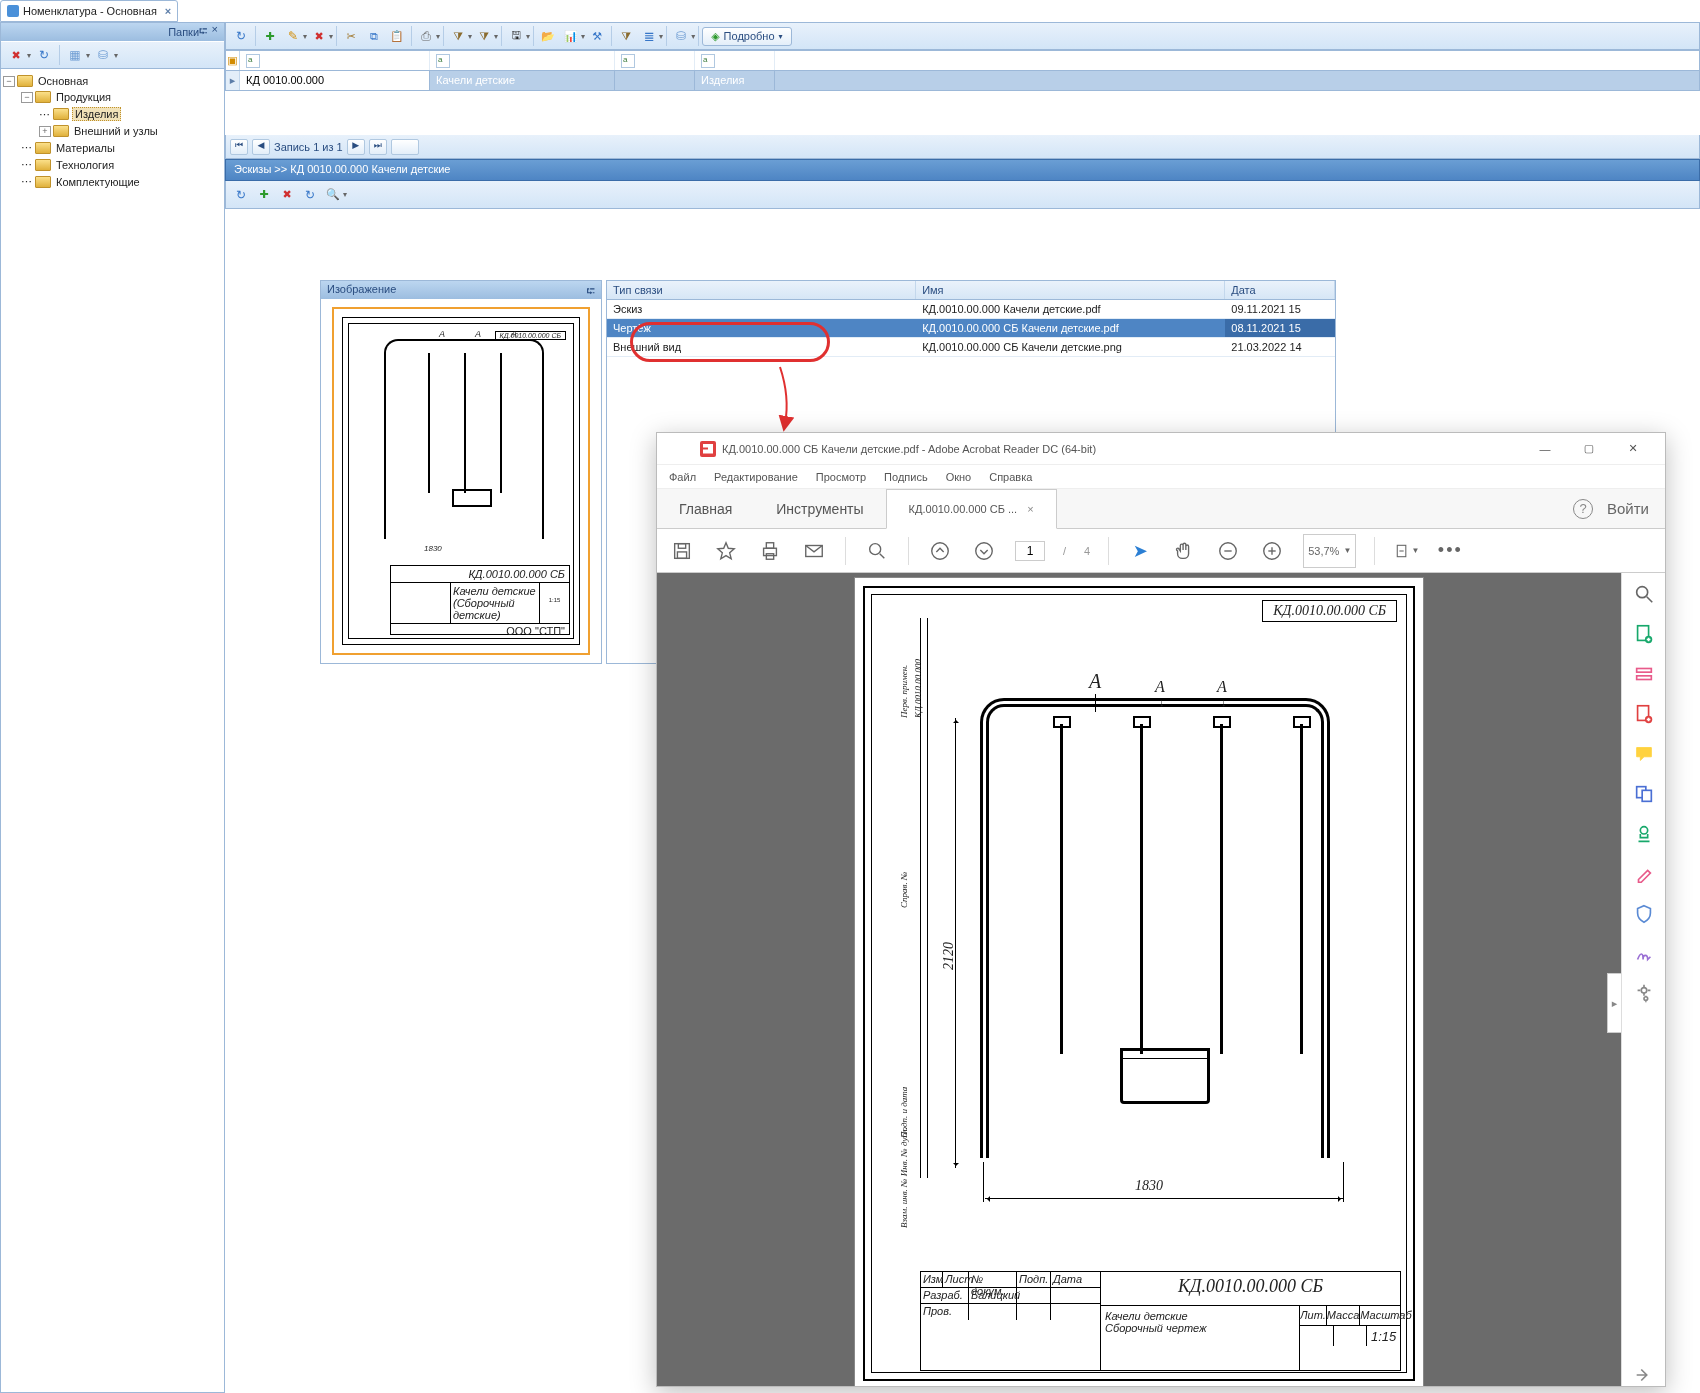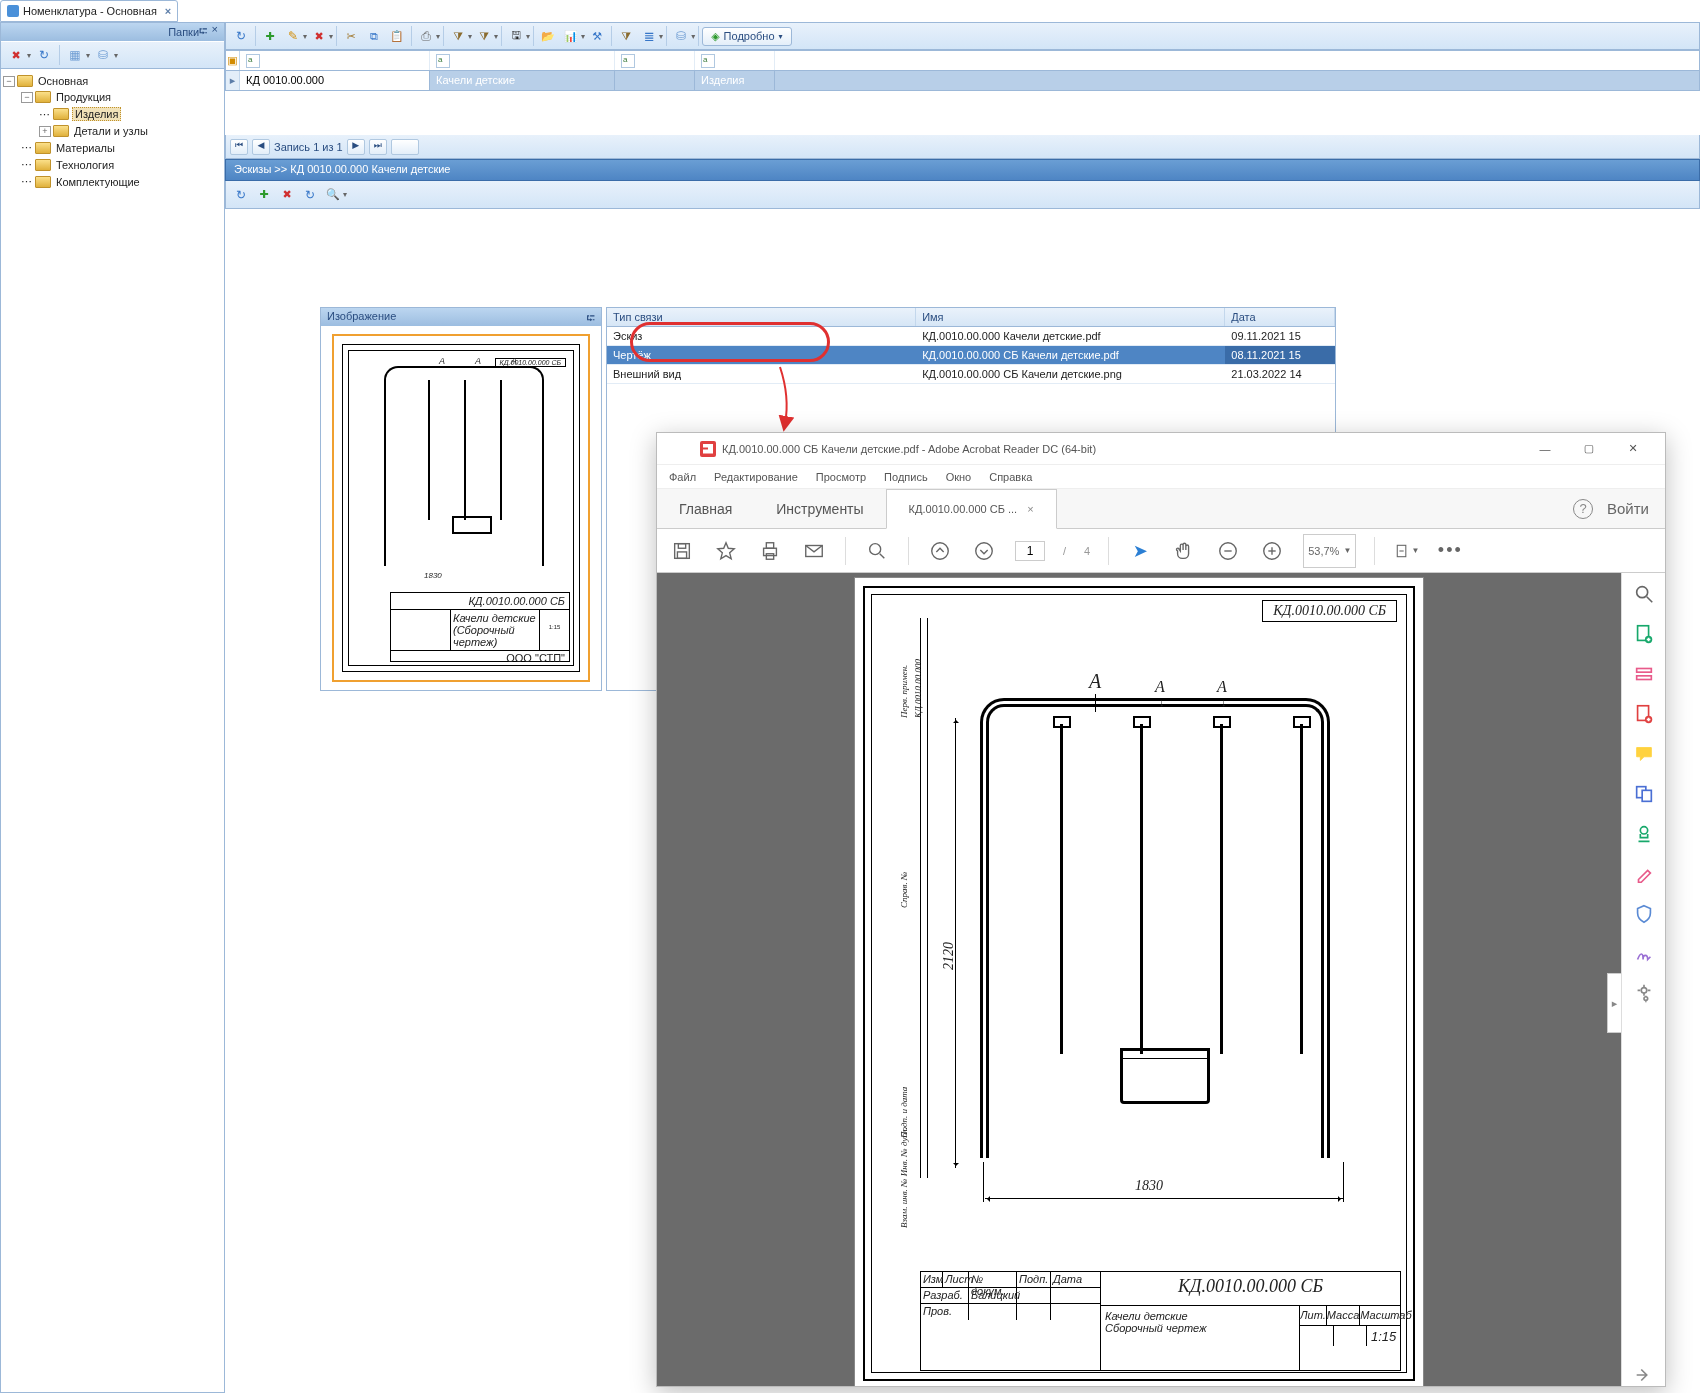--- a/index.html
+++ b/index.html
@@ -52,21 +52,21 @@
   .grid .gc{border-right:1px solid #9cb8d8;padding:3px 6px;}
   .grid .rowmark{width:14px;background:#e3eef9;color:#5d7ea9;text-align:center;border-right:1px solid #c3d7ec;padding:3px 0;}
   .gc0{width:190px;}.gc1{width:185px;}.gc2{width:80px;}.gc3{width:80px;}
   
   .pager{background:linear-gradient(#e8f1fb,#d3e5f7);height:24px;border:1px solid #9cb8d8;border-top:none;display:flex;align-items:center;padding:0 4px;color:#2a4d80;gap:4px;}
   .pager .pb{width:18px;height:16px;background:linear-gradient(#fff,#e3eef9);border:1px solid #b0c8e0;border-radius:2px;text-align:center;font-size:9px;cursor:pointer;}
   
   .esk-bar{background:linear-gradient(#6a9ed4,#4e85c4);height:22px;color:#fff;padding:3px 8px;border:1px solid #3a6ca8;}
   .esk-tbar{background:linear-gradient(#e8f1fb,#d3e5f7);height:28px;border:1px solid #9cb8d8;border-top:none;display:flex;align-items:center;padding:0 4px;gap:1px;}
   
-  .lower{position:absolute;top:280px;left:320px;display:flex;margin-top:27px;}
+  .lower{position:absolute;top:280px;left:320px;display:flex;}
   .img-panel{width:282px;border:1px solid #9cb8d8;}
   .img-panel .ihdr{background:linear-gradient(#bcd6f0,#9cbde0);height:18px;padding:2px 6px;color:#2a4d80;display:flex;justify-content:space-between;}
   .img-panel .ibody{background:#fff;padding:6px;height:364px;display:flex;align-items:center;justify-content:center;}
   .thumb{width:258px;height:348px;border:2px solid #f0a030;background:#fff;position:relative;}
   .thumb .inner{position:absolute;inset:8px;border:1px solid #000;}
   .thumb .inner2{position:absolute;inset:14px;border:1px solid #000;}
   .thumb .draw{position:absolute;top:30px;left:50px;width:160px;height:200px;}
   .thumb .sw{position:absolute;border:2px solid #000;border-bottom:none;border-radius:14px 14px 0 0;}
   .thumb .titlebl{position:absolute;bottom:18px;right:18px;width:180px;height:70px;border:1px solid #000;font-size:7px;}
   
@@ -181,21 +181,21 @@
       <div class="tn sel">
         <span class="sp" style="width:36px"></span>
         <span style="width:14px;display:inline-block;">⋯</span>
         <span class="icf"></span>
         <span class="lbl">Изделия</span>
       </div>
       <div class="tn">
         <span class="sp" style="width:36px"></span>
         <span class="tog">+</span>
         <span class="icf"></span>
-        <span class="lbl">Детали и узлы</span>
+        <span class="lbl">Внешний и узлы</span>
       </div>
       <div class="tn">
         <span class="sp" style="width:18px"></span>
         <span style="width:14px;display:inline-block;">⋯</span>
         <span class="icf"></span>
         <span class="lbl">Материалы</span>
       </div>
       <div class="tn">
         <span class="sp" style="width:18px"></span>
         <span style="width:14px;display:inline-block;">⋯</span>
@@ -318,21 +318,21 @@
           <div style="position:absolute;top:-10px;left:91px;font-size:9px;font-style:italic;">А</div>
           <div style="position:absolute;top:-10px;left:127px;font-size:9px;font-style:italic;">А</div>
         </div>
         <div style="position:absolute;bottom:100px;left:90px;font-size:8px;font-style:italic;">1830</div>
         <div class="titlebl">
           <div style="text-align:right;padding:2px 4px;font-style:italic;border-bottom:1px solid #000;">КД.0010.00.000 СБ</div>
           <div style="display:flex;height:40px;">
             <div style="width:60px;border-right:1px solid #000;"></div>
             <div style="flex:1;padding:2px;font-style:italic;">
               <div>Качели детские</div>
-                <div>(Сборочный чертеж)</div>
+                <div>(Сборочный детские)</div>
             </div>
             <div style="width:30px;border-left:1px solid #000;font-size:6px;text-align:center;padding-top:14px;">1:15</div>
           </div>
           <div style="text-align:right;padding:1px 4px;border-top:1px solid #000;">ООО "СТП"</div>
         </div>
       </div>
     </div>
   </div>
   <div class="files">
     <div class="fhead">

